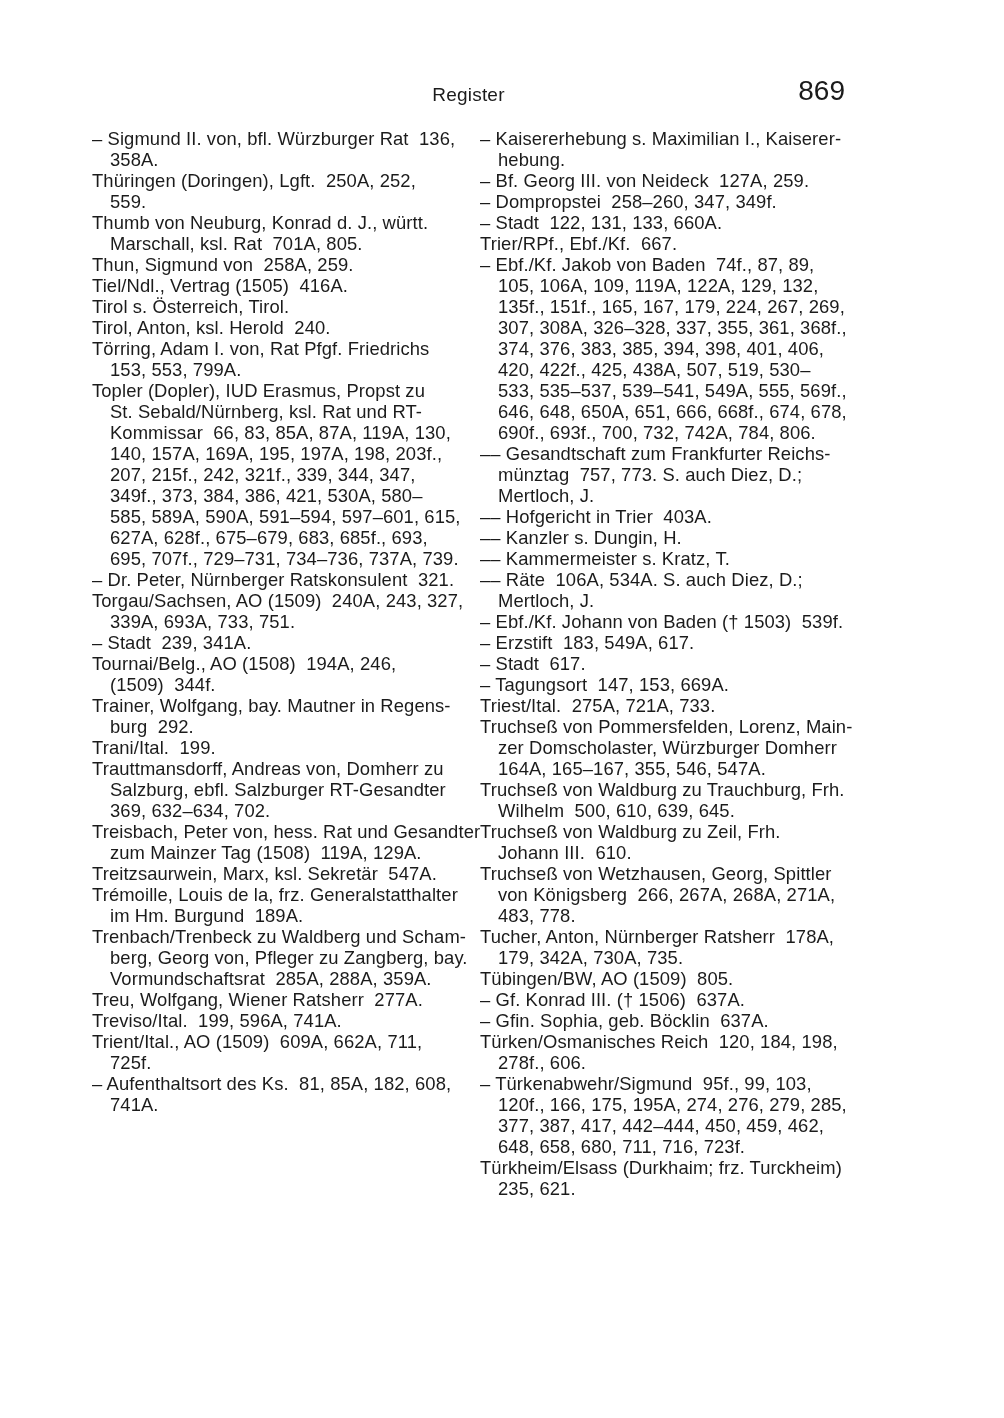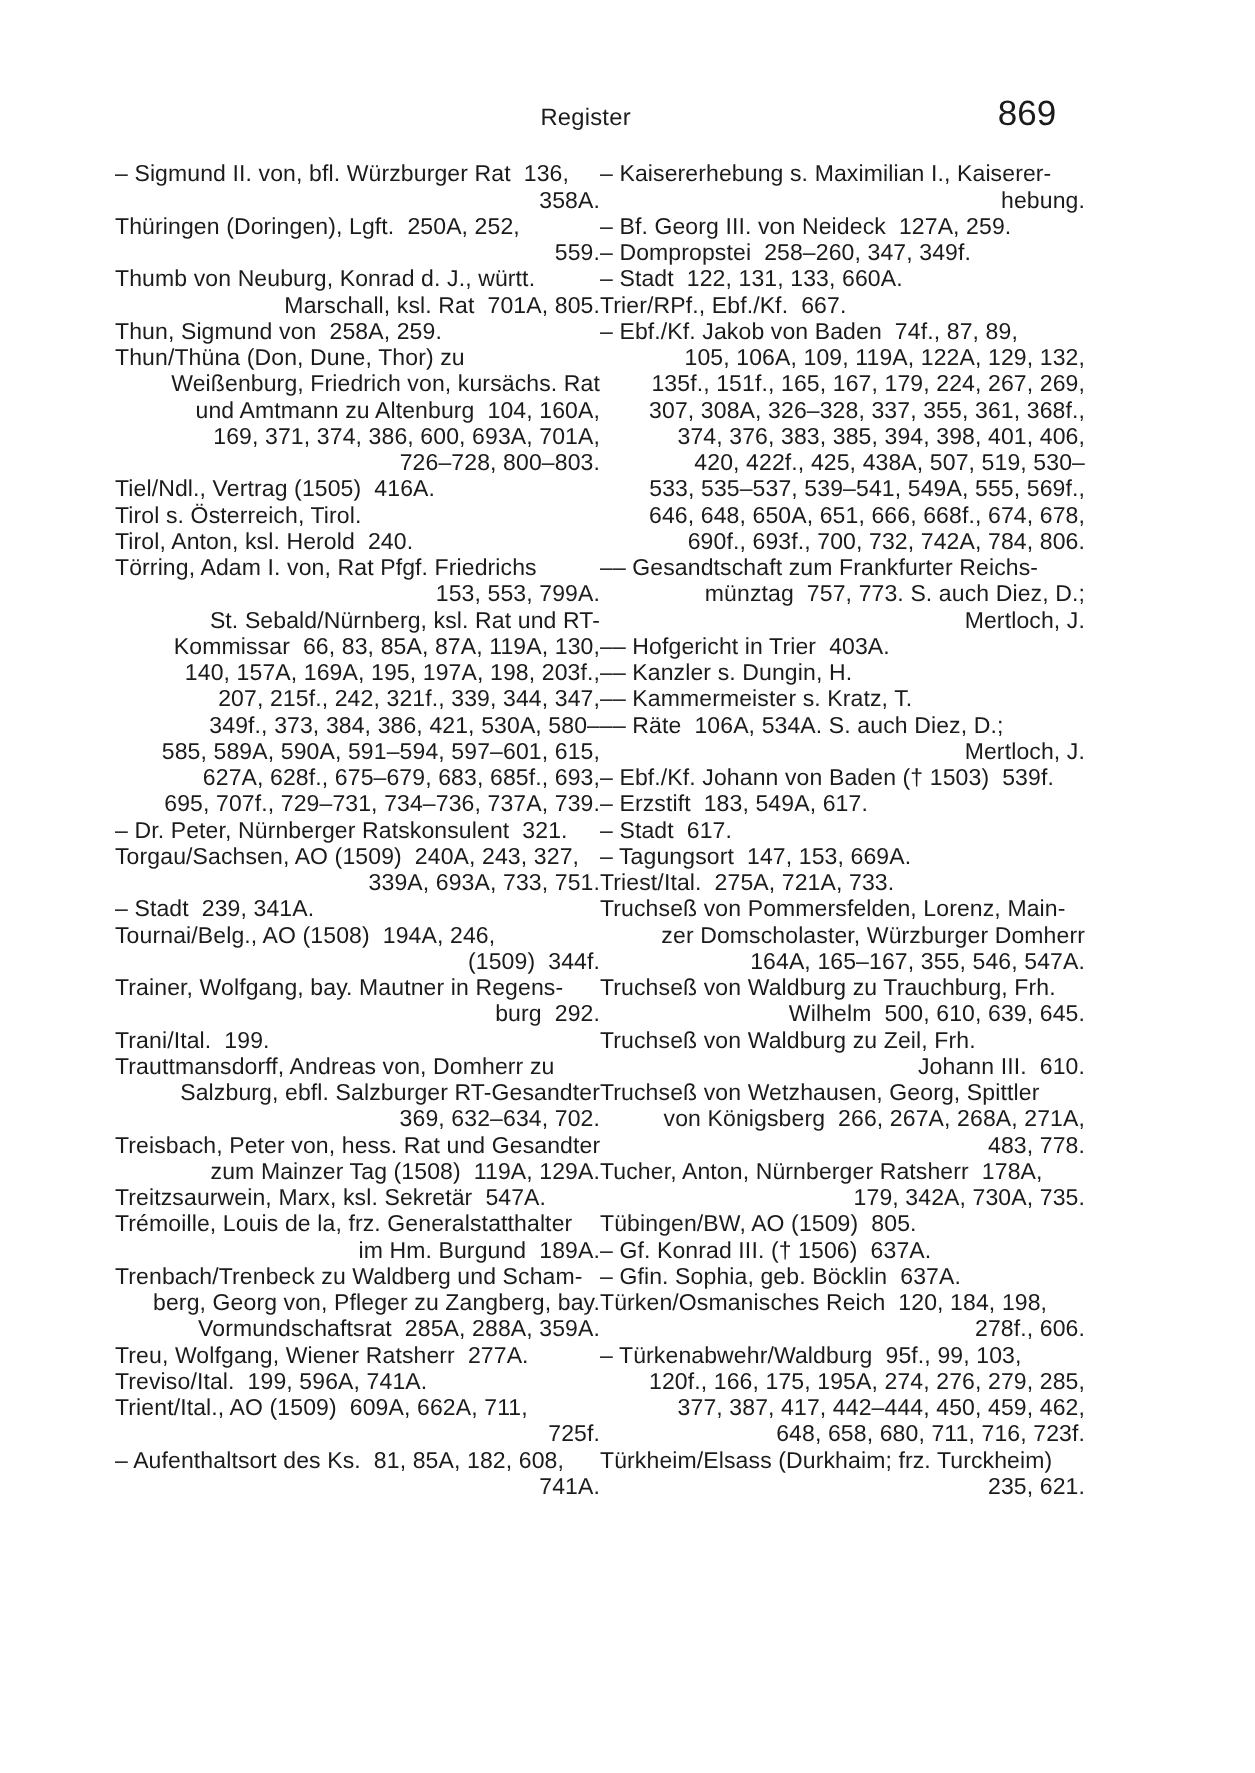--- a/index.html
+++ b/index.html
@@ -53,21 +53,20 @@
     padding: 0;
   }
   .line {
     white-space: pre;
     font-size: 18.4px;
     line-height: 21px;
     letter-spacing: 0.1px;
   }
   .line.cont {
     padding-left: 18px;
-    text-align: right;
   }
 </style>
 </head>
 <body>
 
 <div class="page">
   <div class="header">
     <div class="running-title">Register</div>
     <div class="page-number">869</div>
   </div>
@@ -82,40 +81,34 @@
           <div class="line cont">559.</div>
         </div>
         <div class="entry">
           <div class="line">Thumb von Neuburg, Konrad d. J., württ.</div>
           <div class="line cont">Marschall, ksl. Rat  701A, 805.</div>
         </div>
         <div class="entry">
           <div class="line">Thun, Sigmund von  258A, 259.</div>
         </div>
         <div class="entry">
-          <div class="line">Thun/Thüna (Don, Dune, Thor) zu</div>
-          <div class="line cont">Weißenburg, Friedrich von, kursächs. Rat</div>
-          <div class="line cont">und Amtmann zu Altenburg  104, 160A,</div>
-          <div class="line cont">169, 371, 374, 386, 600, 693A, 701A,</div>
-          <div class="line cont">726–728, 800–803.</div>
-        </div>
-        <div class="entry">
           <div class="line">Tiel/Ndl., Vertrag (1505)  416A.</div>
         </div>
         <div class="entry">
           <div class="line">Tirol s. Österreich, Tirol.</div>
         </div>
         <div class="entry">
           <div class="line">Tirol, Anton, ksl. Herold  240.</div>
         </div>
         <div class="entry">
           <div class="line">Törring, Adam I. von, Rat Pfgf. Friedrichs</div>
           <div class="line cont">153, 553, 799A.</div>
         </div>
         <div class="entry">
+          <div class="line">Topler (Dopler), IUD Erasmus, Propst zu</div>
           <div class="line cont">St. Sebald/Nürnberg, ksl. Rat und RT-</div>
           <div class="line cont">Kommissar  66, 83, 85A, 87A, 119A, 130,</div>
           <div class="line cont">140, 157A, 169A, 195, 197A, 198, 203f.,</div>
           <div class="line cont">207, 215f., 242, 321f., 339, 344, 347,</div>
           <div class="line cont">349f., 373, 384, 386, 421, 530A, 580–</div>
           <div class="line cont">585, 589A, 590A, 591–594, 597–601, 615,</div>
           <div class="line cont">627A, 628f., 675–679, 683, 685f., 693,</div>
           <div class="line cont">695, 707f., 729–731, 734–736, 737A, 739.</div>
         </div>
         <div class="entry">
@@ -265,21 +258,21 @@
           <div class="line">– Gf. Konrad III. († 1506)  637A.</div>
         </div>
         <div class="entry">
           <div class="line">– Gfin. Sophia, geb. Böcklin  637A.</div>
         </div>
         <div class="entry">
           <div class="line">Türken/Osmanisches Reich  120, 184, 198,</div>
           <div class="line cont">278f., 606.</div>
         </div>
         <div class="entry">
-          <div class="line">– Türkenabwehr/Waldburg  95f., 99, 103,</div>
+          <div class="line">– Türkenabwehr/Sigmund  95f., 99, 103,</div>
           <div class="line cont">120f., 166, 175, 195A, 274, 276, 279, 285,</div>
           <div class="line cont">377, 387, 417, 442–444, 450, 459, 462,</div>
           <div class="line cont">648, 658, 680, 711, 716, 723f.</div>
         </div>
         <div class="entry">
           <div class="line">Türkheim/Elsass (Durkhaim; frz. Turckheim)</div>
           <div class="line cont">235, 621.</div>
         </div>
       </div>
   </div>

